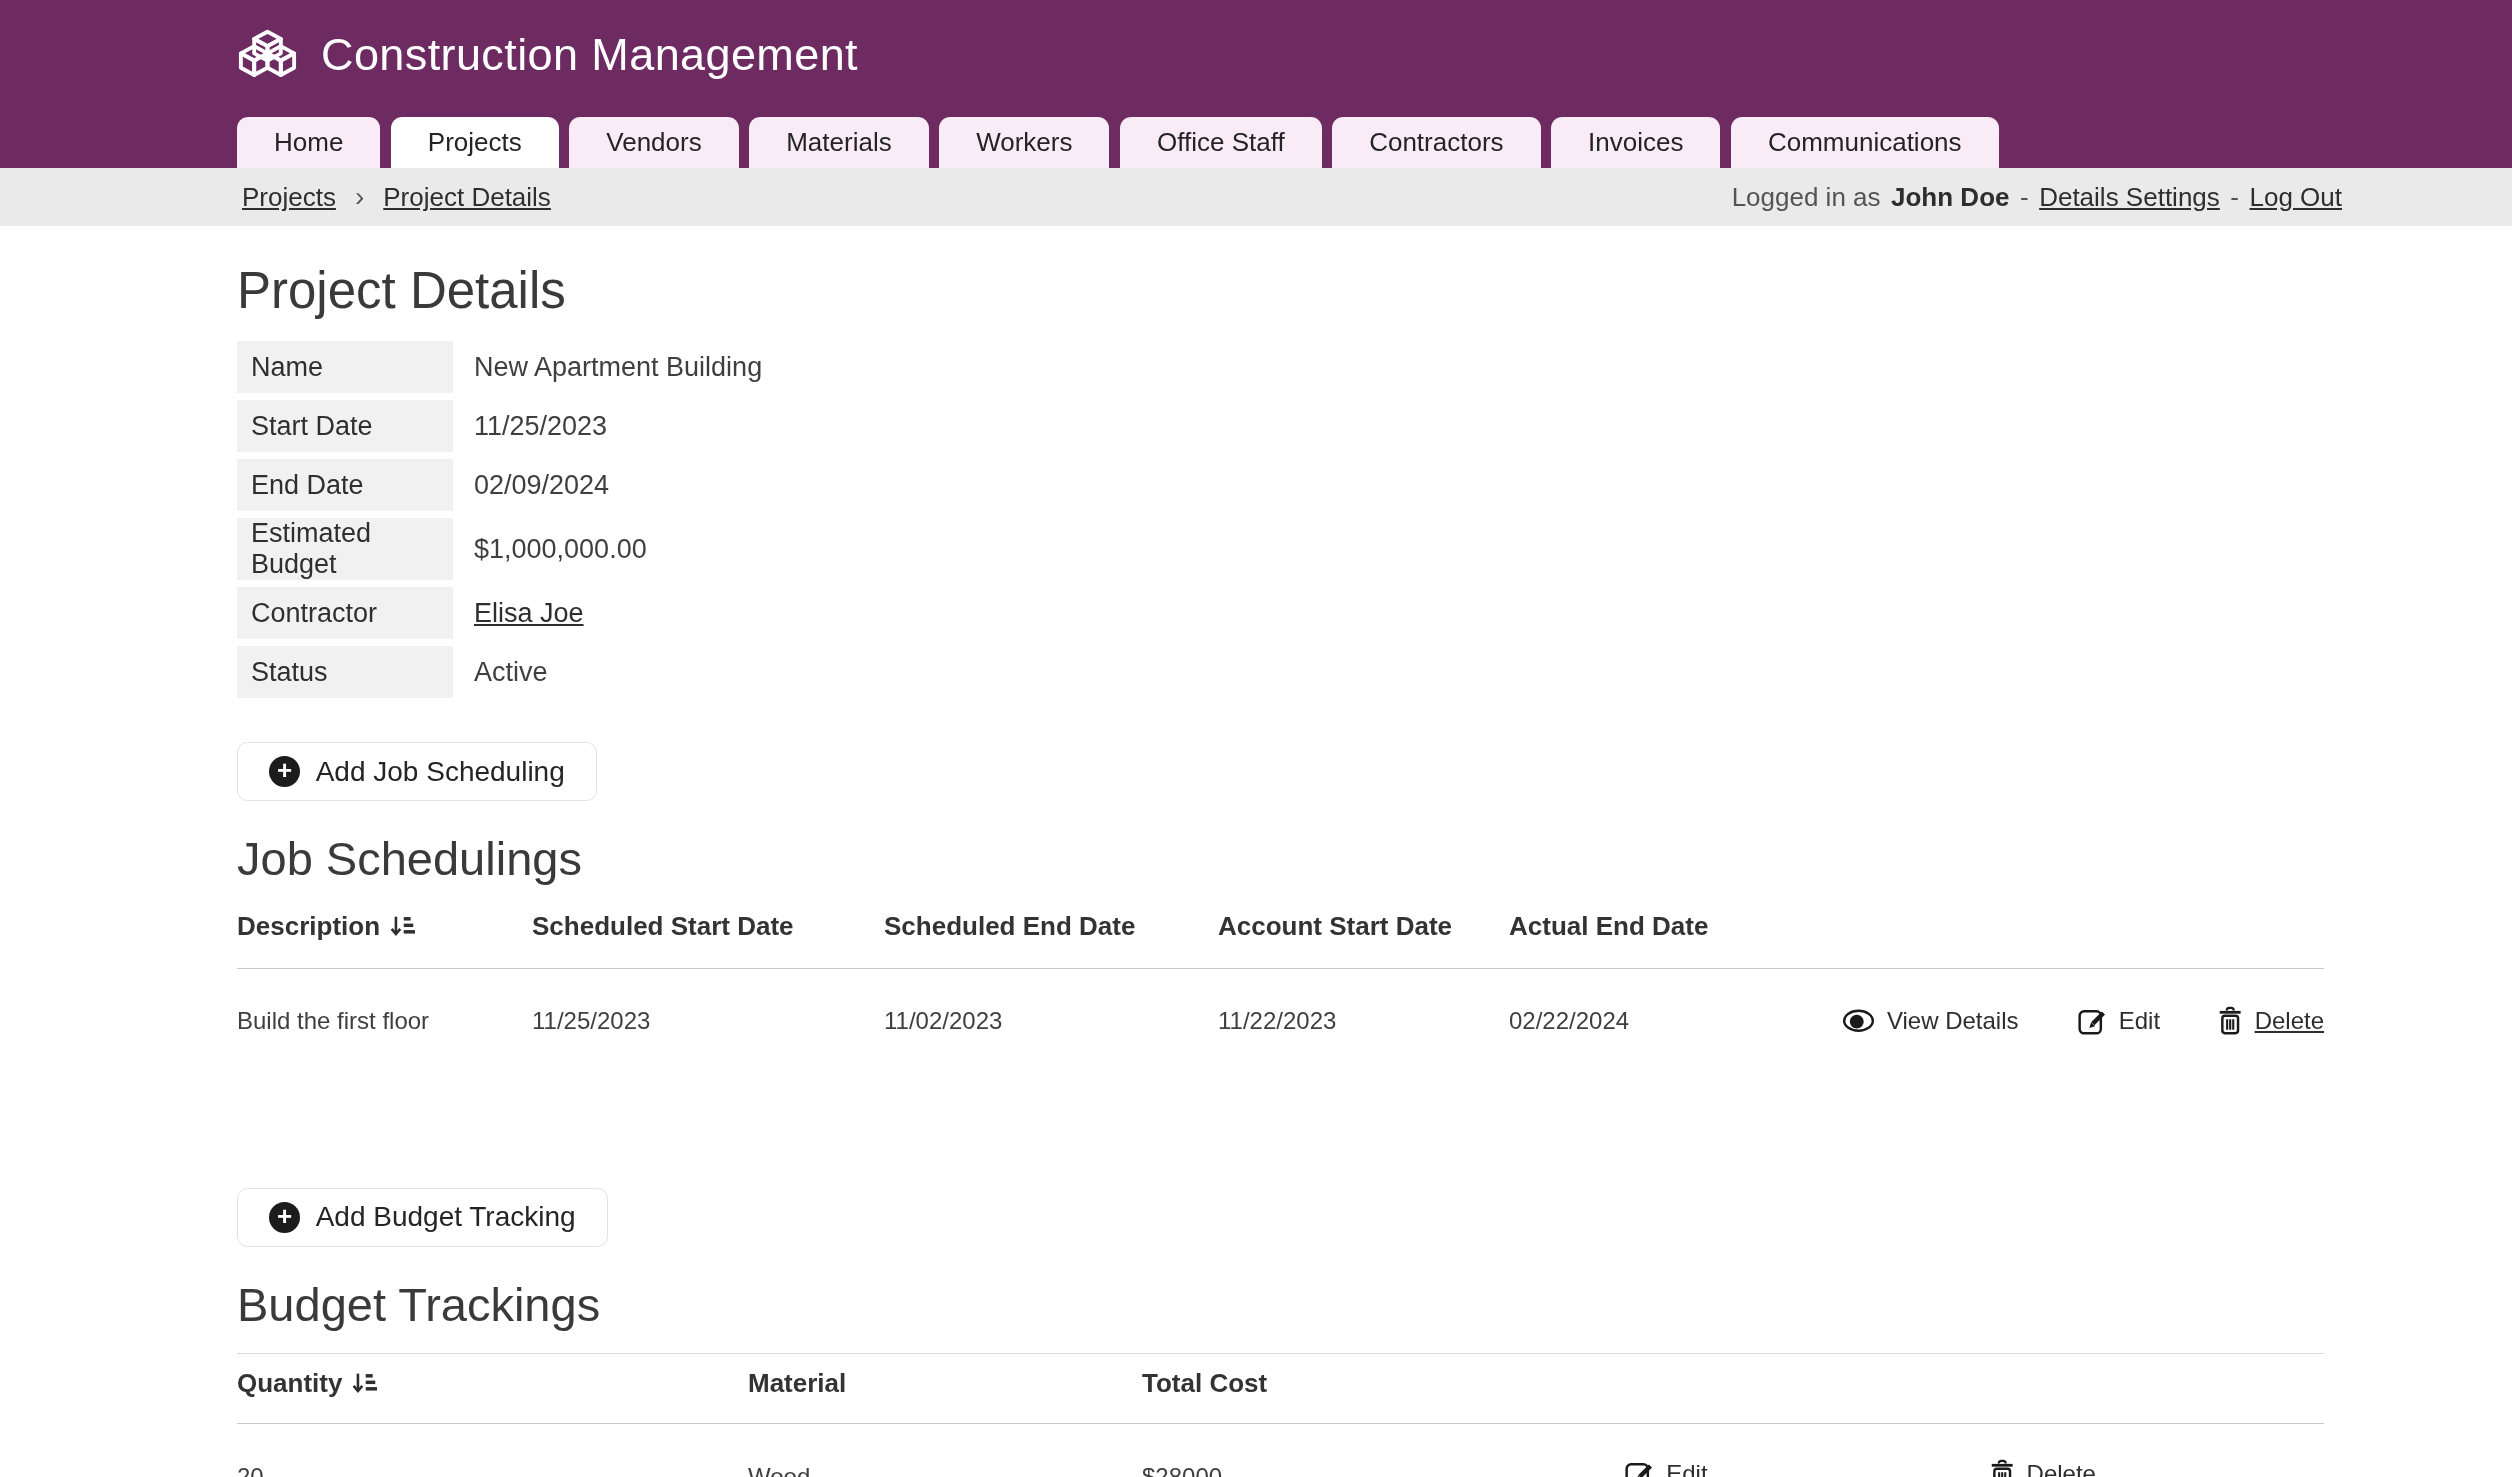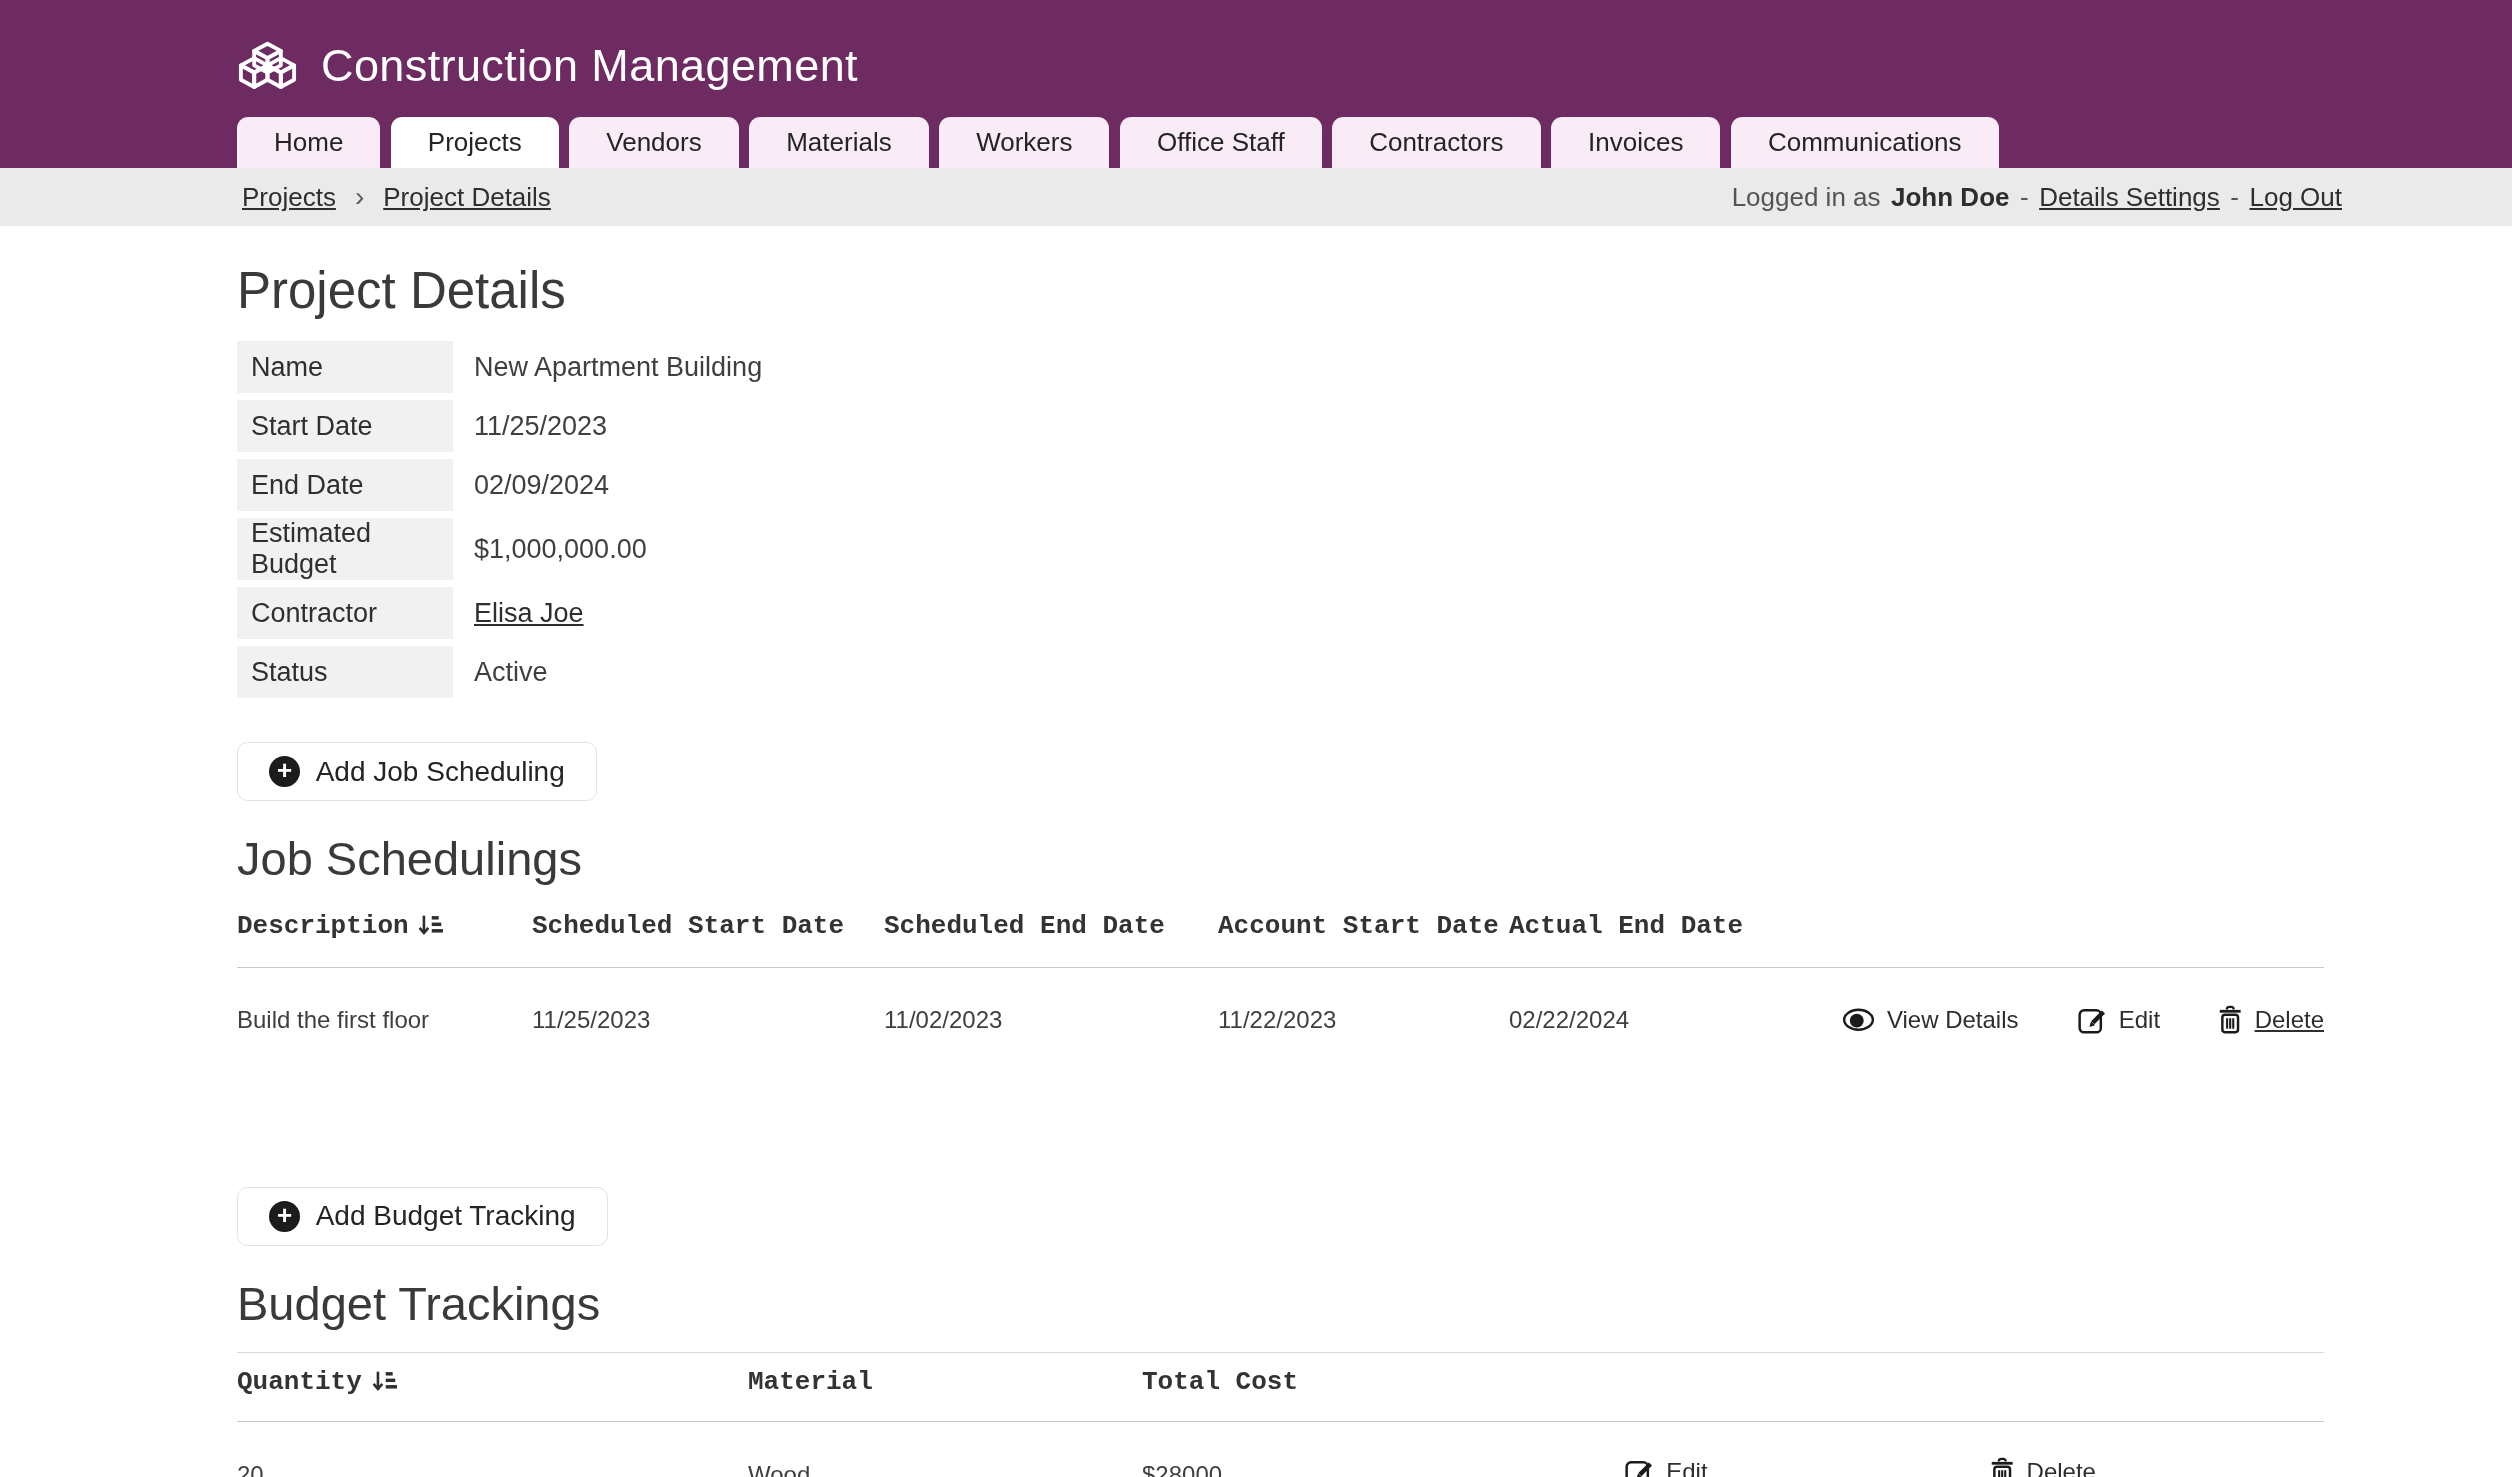--- a/index.html
+++ b/index.html
@@ -5,21 +5,21 @@
   * { margin:0; padding:0; box-sizing:border-box; }
   html,body { width:2512px; height:1478px; overflow:hidden; }
   body {
     font-family:"Liberation Sans","DejaVu Sans",sans-serif;
     color:#3c3c3c; background:#ffffff;
   }
   a { color:#2e2e2e; text-decoration:underline; cursor:pointer; }
 
   
   .topbar { background:#6d2b62; height:168px; position:relative; padding:0 0 0 237px; }
-  .brand { display:flex; align-items:flex-start; gap:23px; padding-top:40px; }
+  .brand { display:flex; align-items:center; gap:23px; padding-top:28px; }
   .brand-title { color:#ffffff; font-size:45px; font-weight:400; letter-spacing:0.4px; }
   .tabs { position:absolute; left:237px; bottom:0; display:flex; gap:10.5px; }
   .tab {
     height:51px; padding:0 37px; display:flex; align-items:center;
     background:#f9ecf7; color:#242424; font-size:26px;
     border-radius:11.3px 11.3px 0 0; cursor:pointer; white-space:nowrap;
   }
   .tab.active { background:#ffffff; }
 
   
@@ -52,21 +52,21 @@
   }
   .plus-circle {
     width:31px; height:31px; border-radius:50%; background:#1c1c1c; color:#ffffff;
     display:flex; align-items:center; justify-content:center;
     font-size:26px; font-weight:700; line-height:1; padding-bottom:2.6px;
   }
 
   table { width:100%; border-collapse:collapse; margin-top:10.5px; }
   th {
     text-align:left; font-size:26px; font-weight:700; color:#333333;
-    padding:14px 0 26px 0; border-bottom:1.7px solid #c9c9c9; white-space:nowrap;font-family:Liberation Mono, monospace;
+    padding:14px 0 26px 0; border-bottom:1.7px solid #c9c9c9; white-space:nowrap;
   }
   td { font-size:24px; color:#3f3f3f; padding:37px 0 40px 0; vertical-align:middle; white-space:nowrap; }
   .budget-table { margin-top:21px; }
   .budget-table th { border-top:0.9px solid #d9d9d9; padding:14px 0 24.4px 0; }
   .budget-table td { padding:35px 0 35px 0; }
 
   .th-sort { display:inline-flex; align-items:center; gap:8.7px; }
   .sort-icon { cursor:pointer; }
 
   .actions { display:flex; align-items:center; gap:58px; justify-content:flex-end; }

